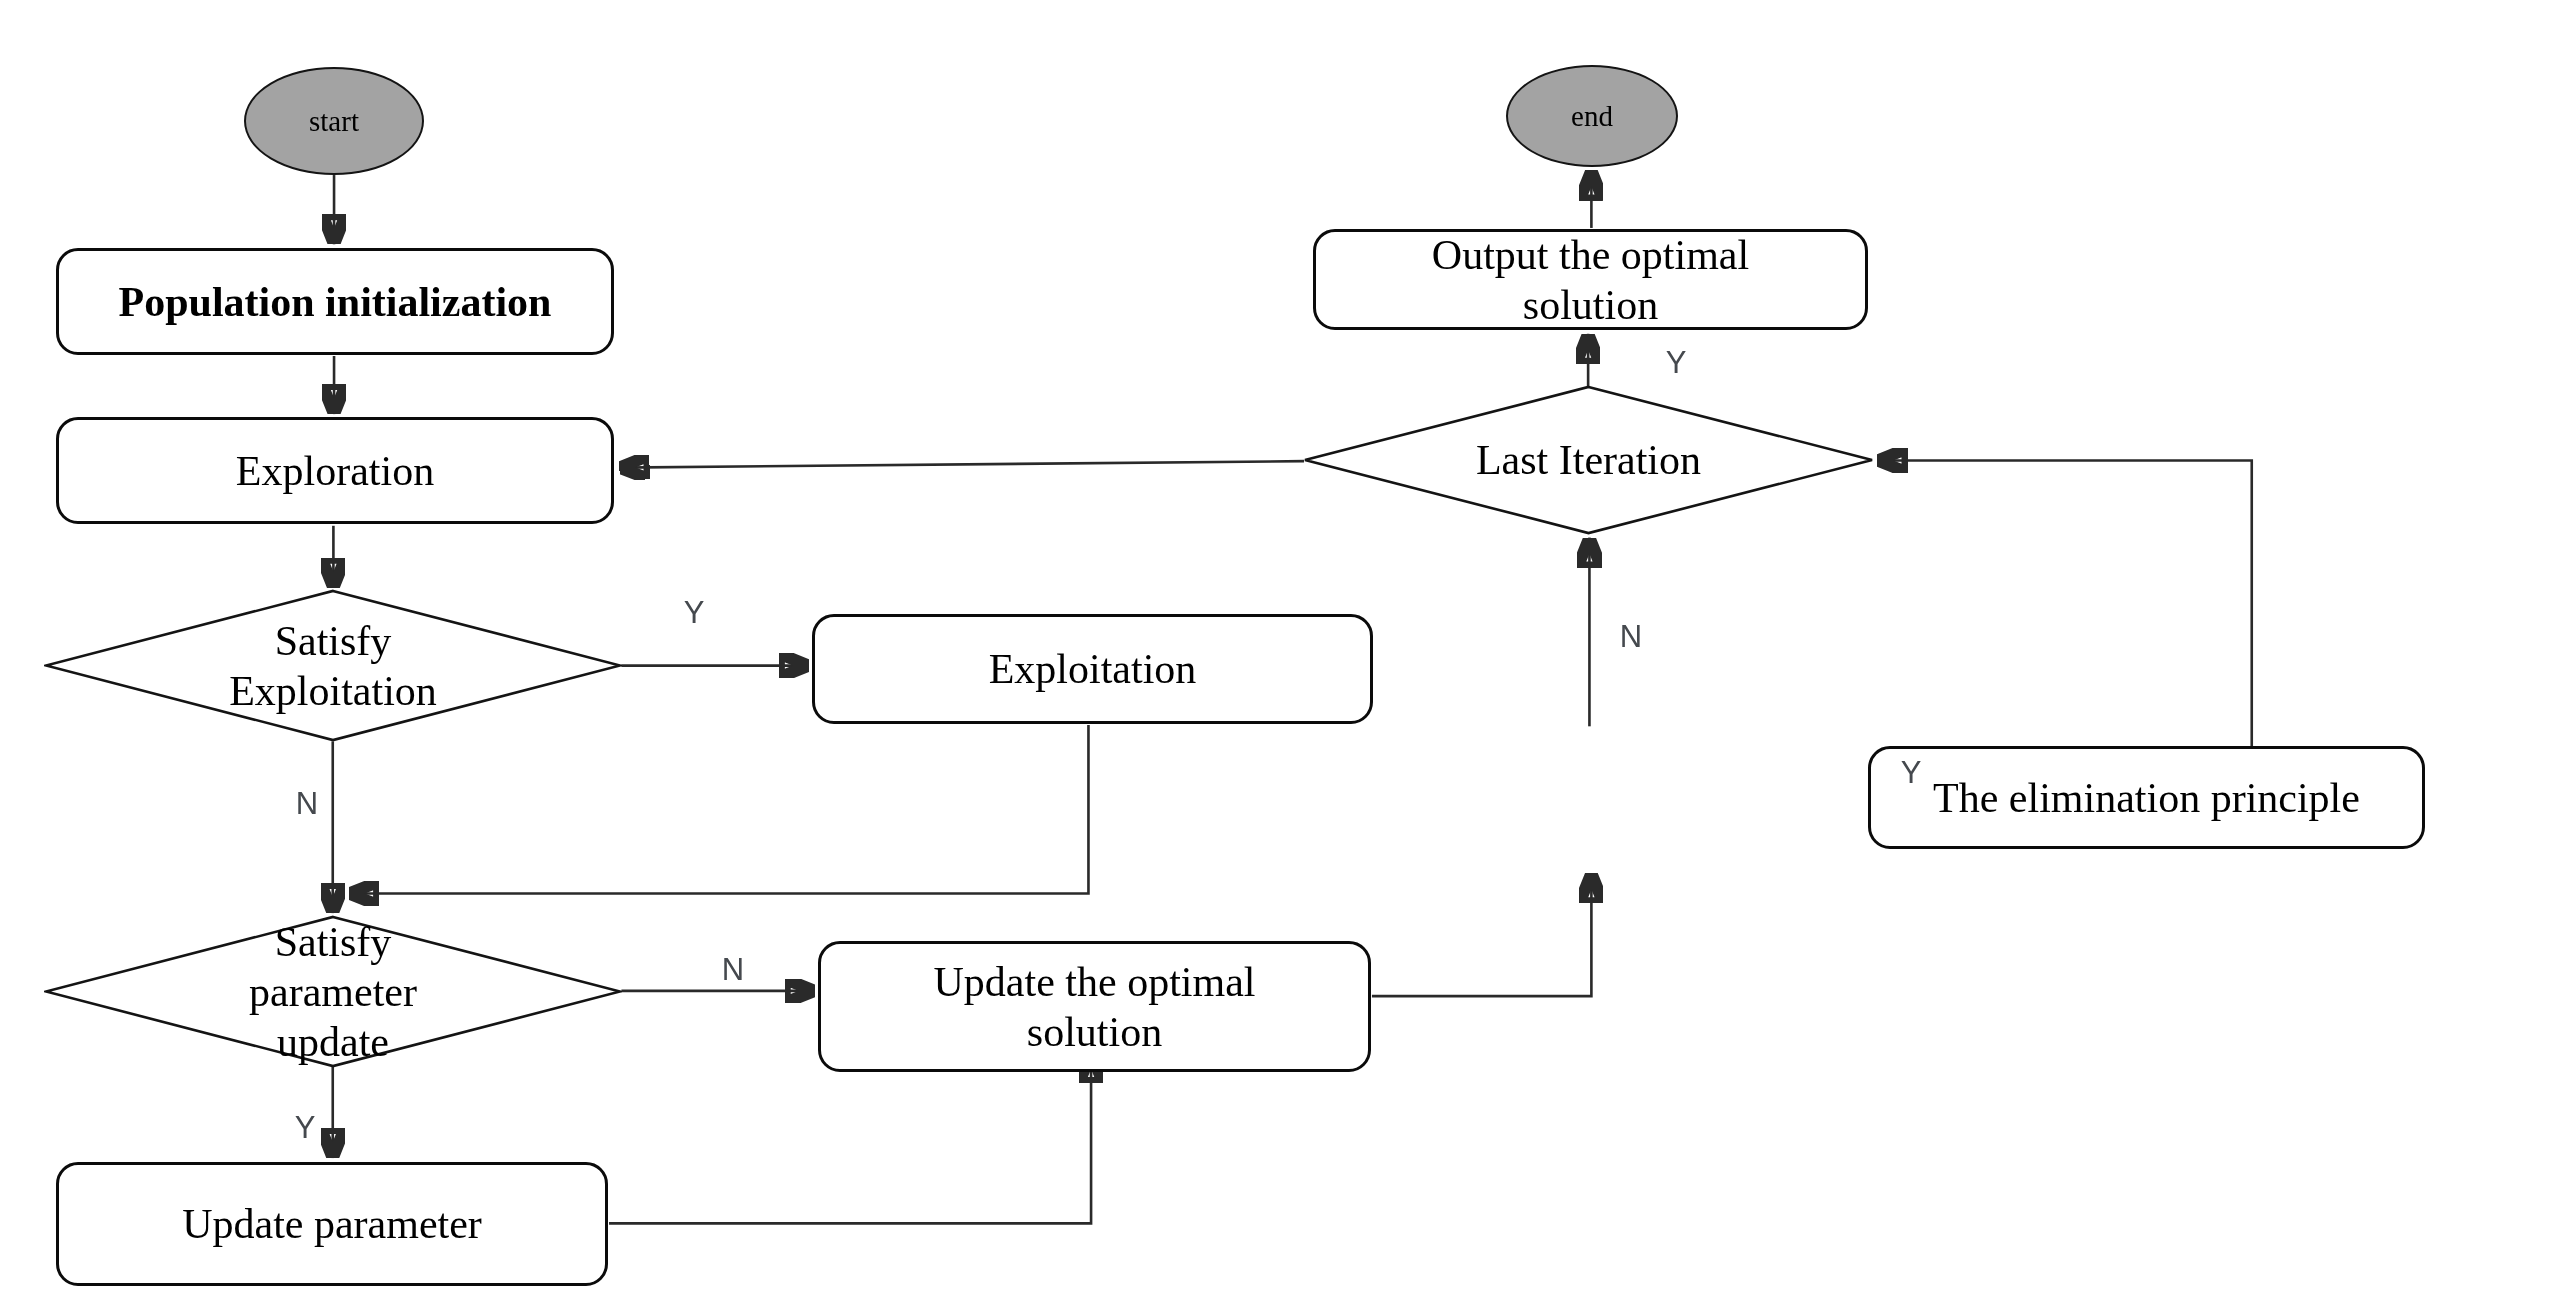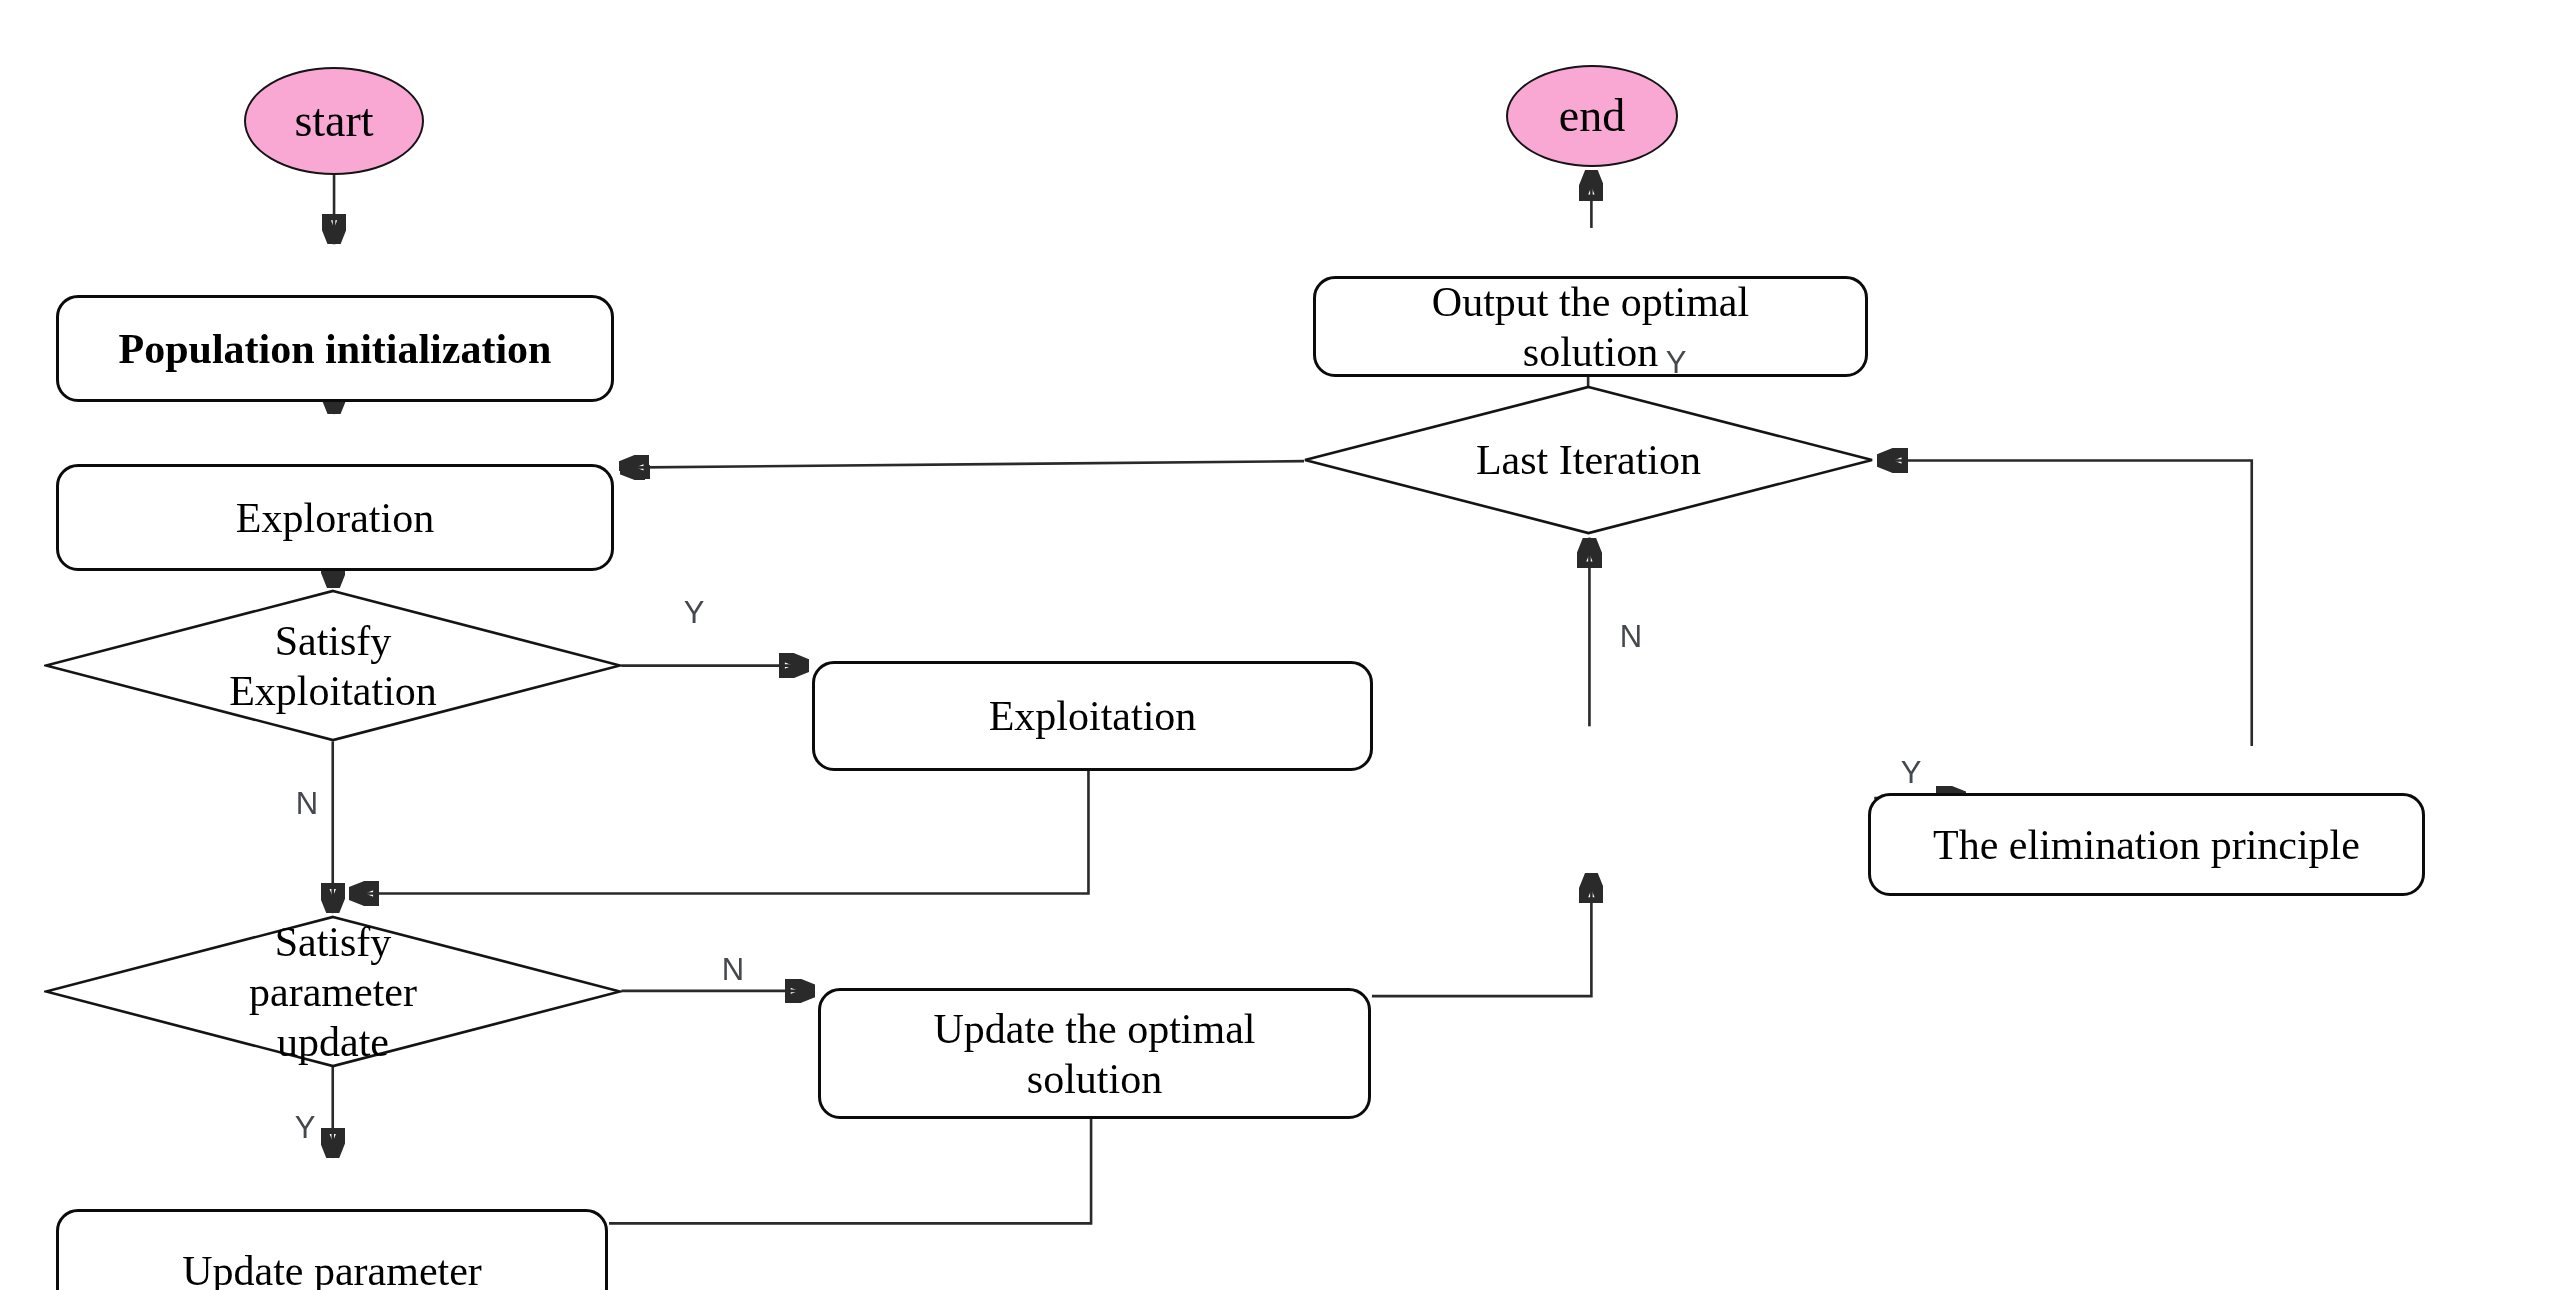--- a/index.html
+++ b/index.html
@@ -35,27 +35,26 @@
     text-align: center;
     color: #000000;
     font-size: 42px;
     line-height: 50px;
     white-space: pre-line;
   }
   .process {
     background: #ffffff;
     border: 3.3px solid #0b0b0b;
     border-radius: 22px;
-    margin-top: 47px;
   }
   .terminator {
-    background: #f9a8d4;
+    background: #a3a3a3;
     border: 2.6px solid #141414;
     border-radius: 50%;
-    font-size: 46px;
+    font-size: 29px;
   }
   .diamond {
     background: transparent;
     border: none;
   }
   .diamond svg {
     position: absolute;
     left: 0; top: 0;
     width: 100%;
     height: 100%;

